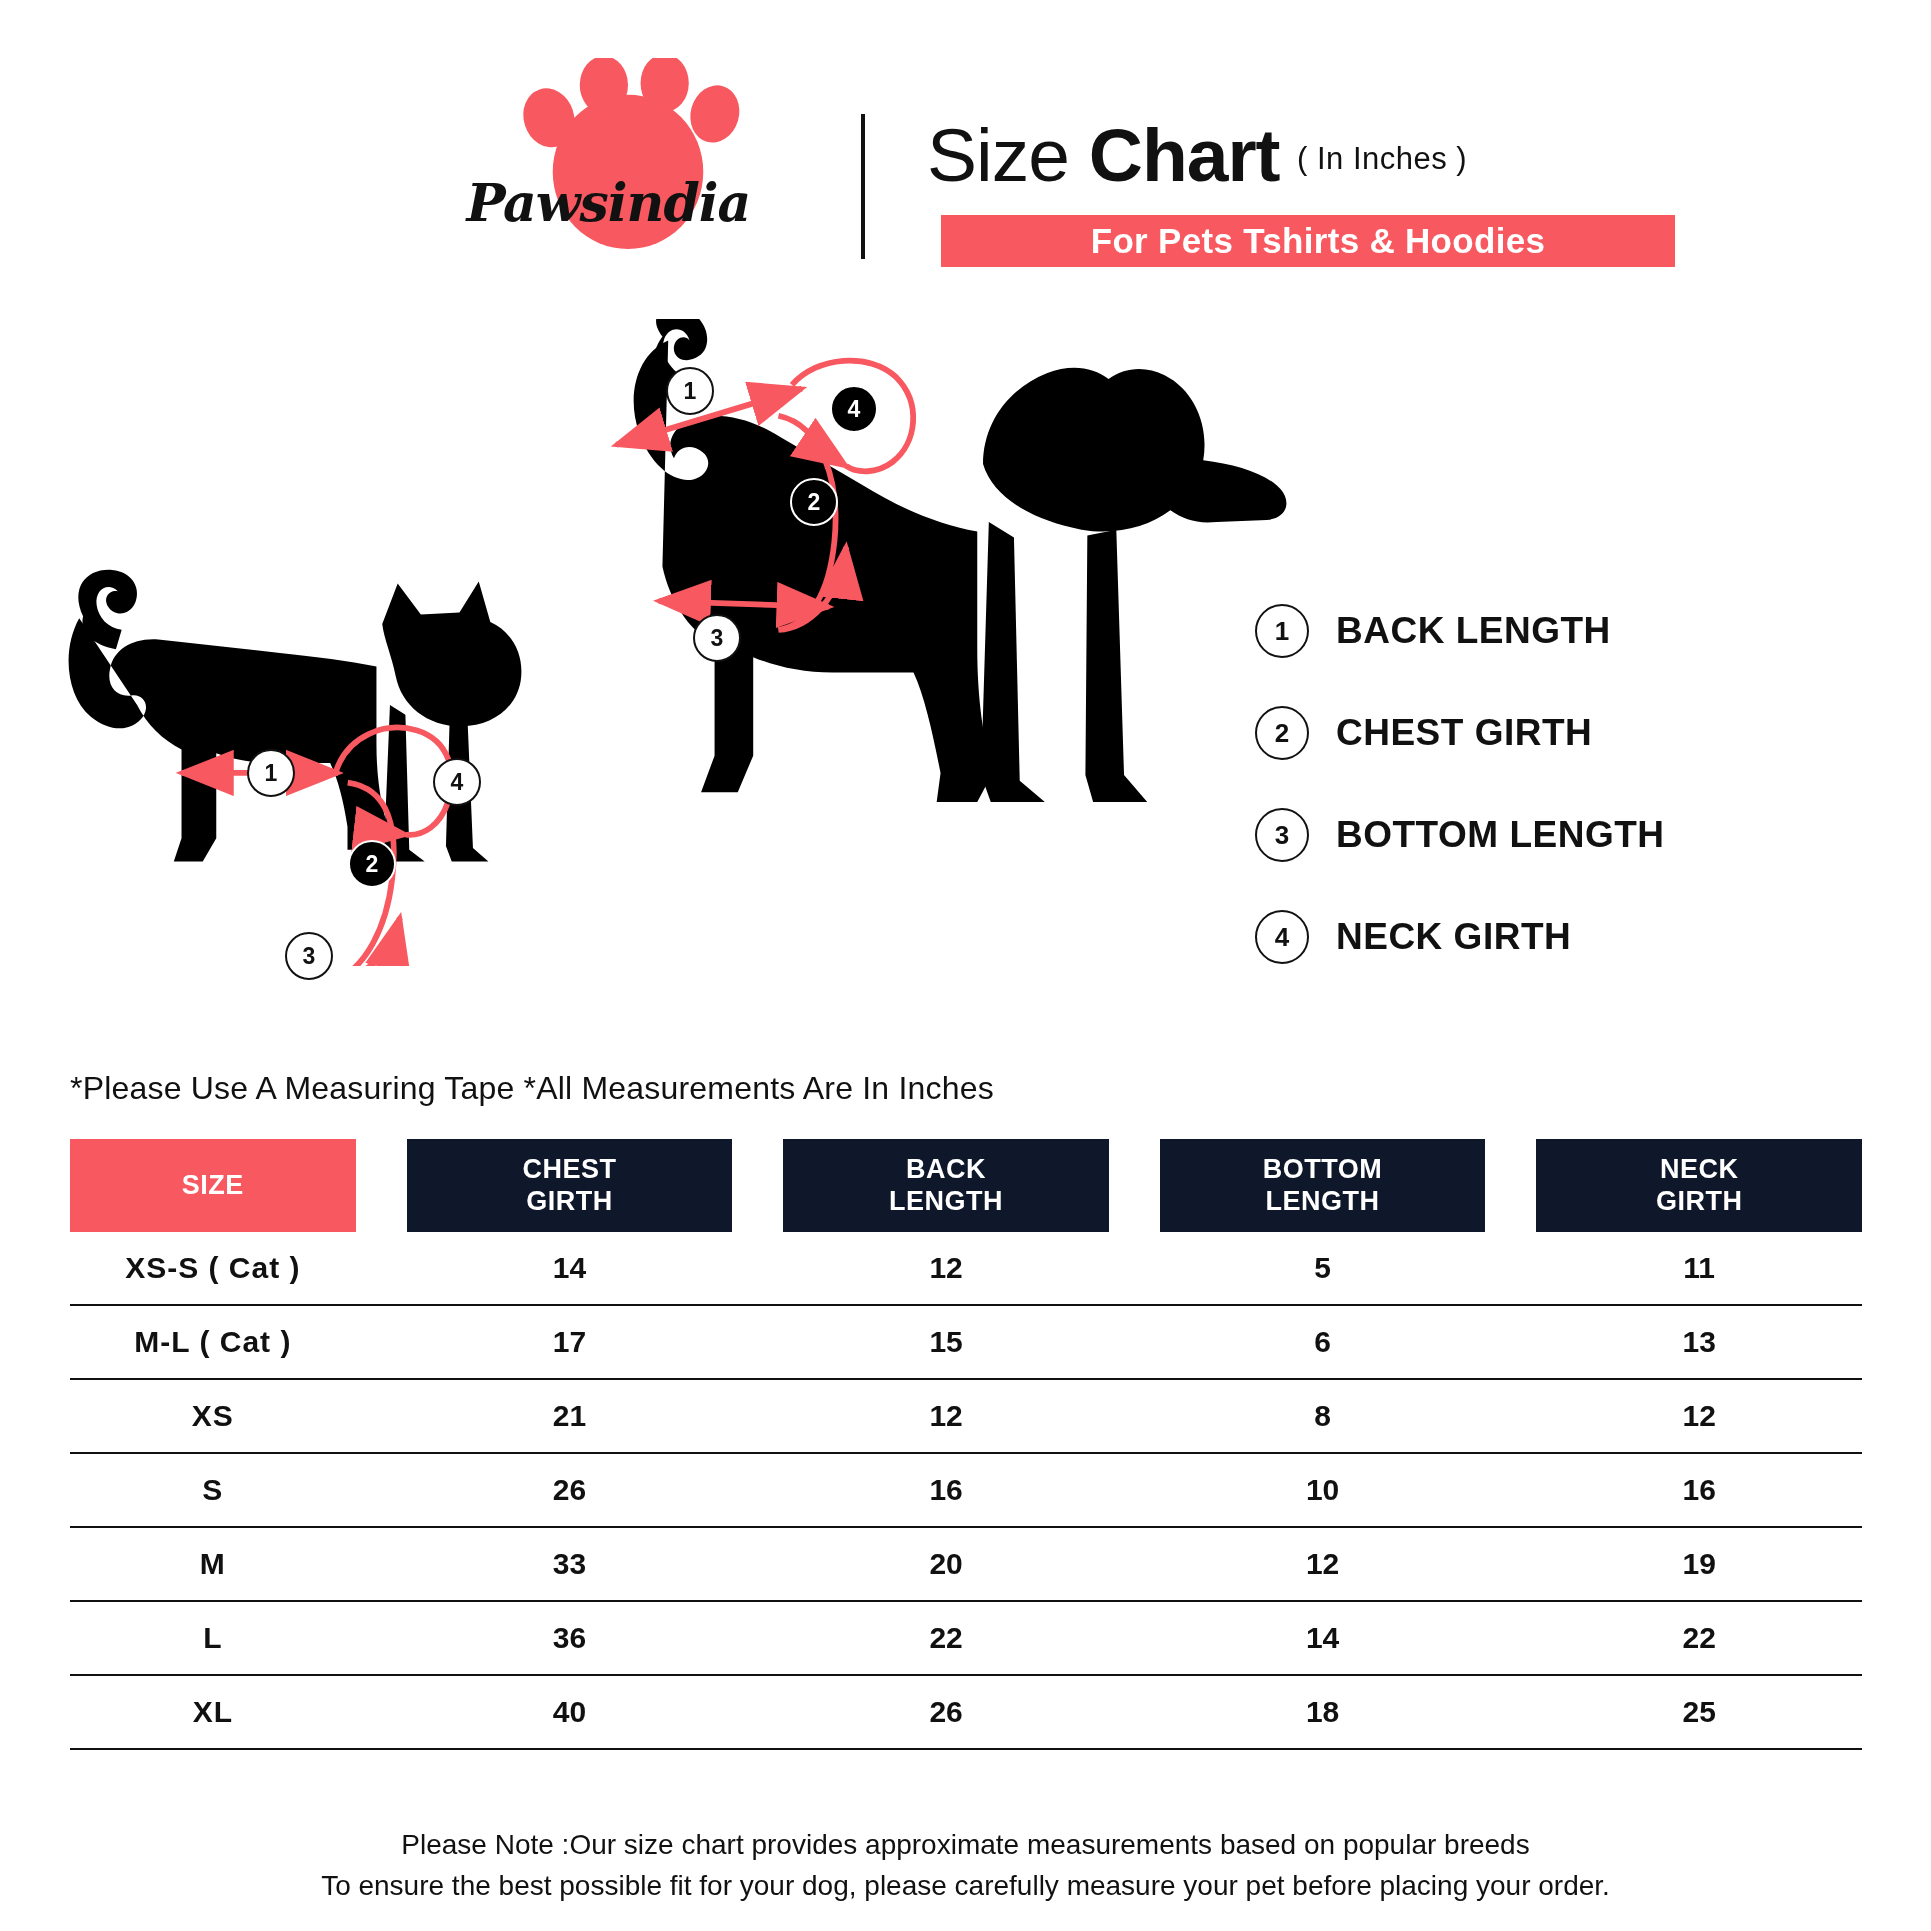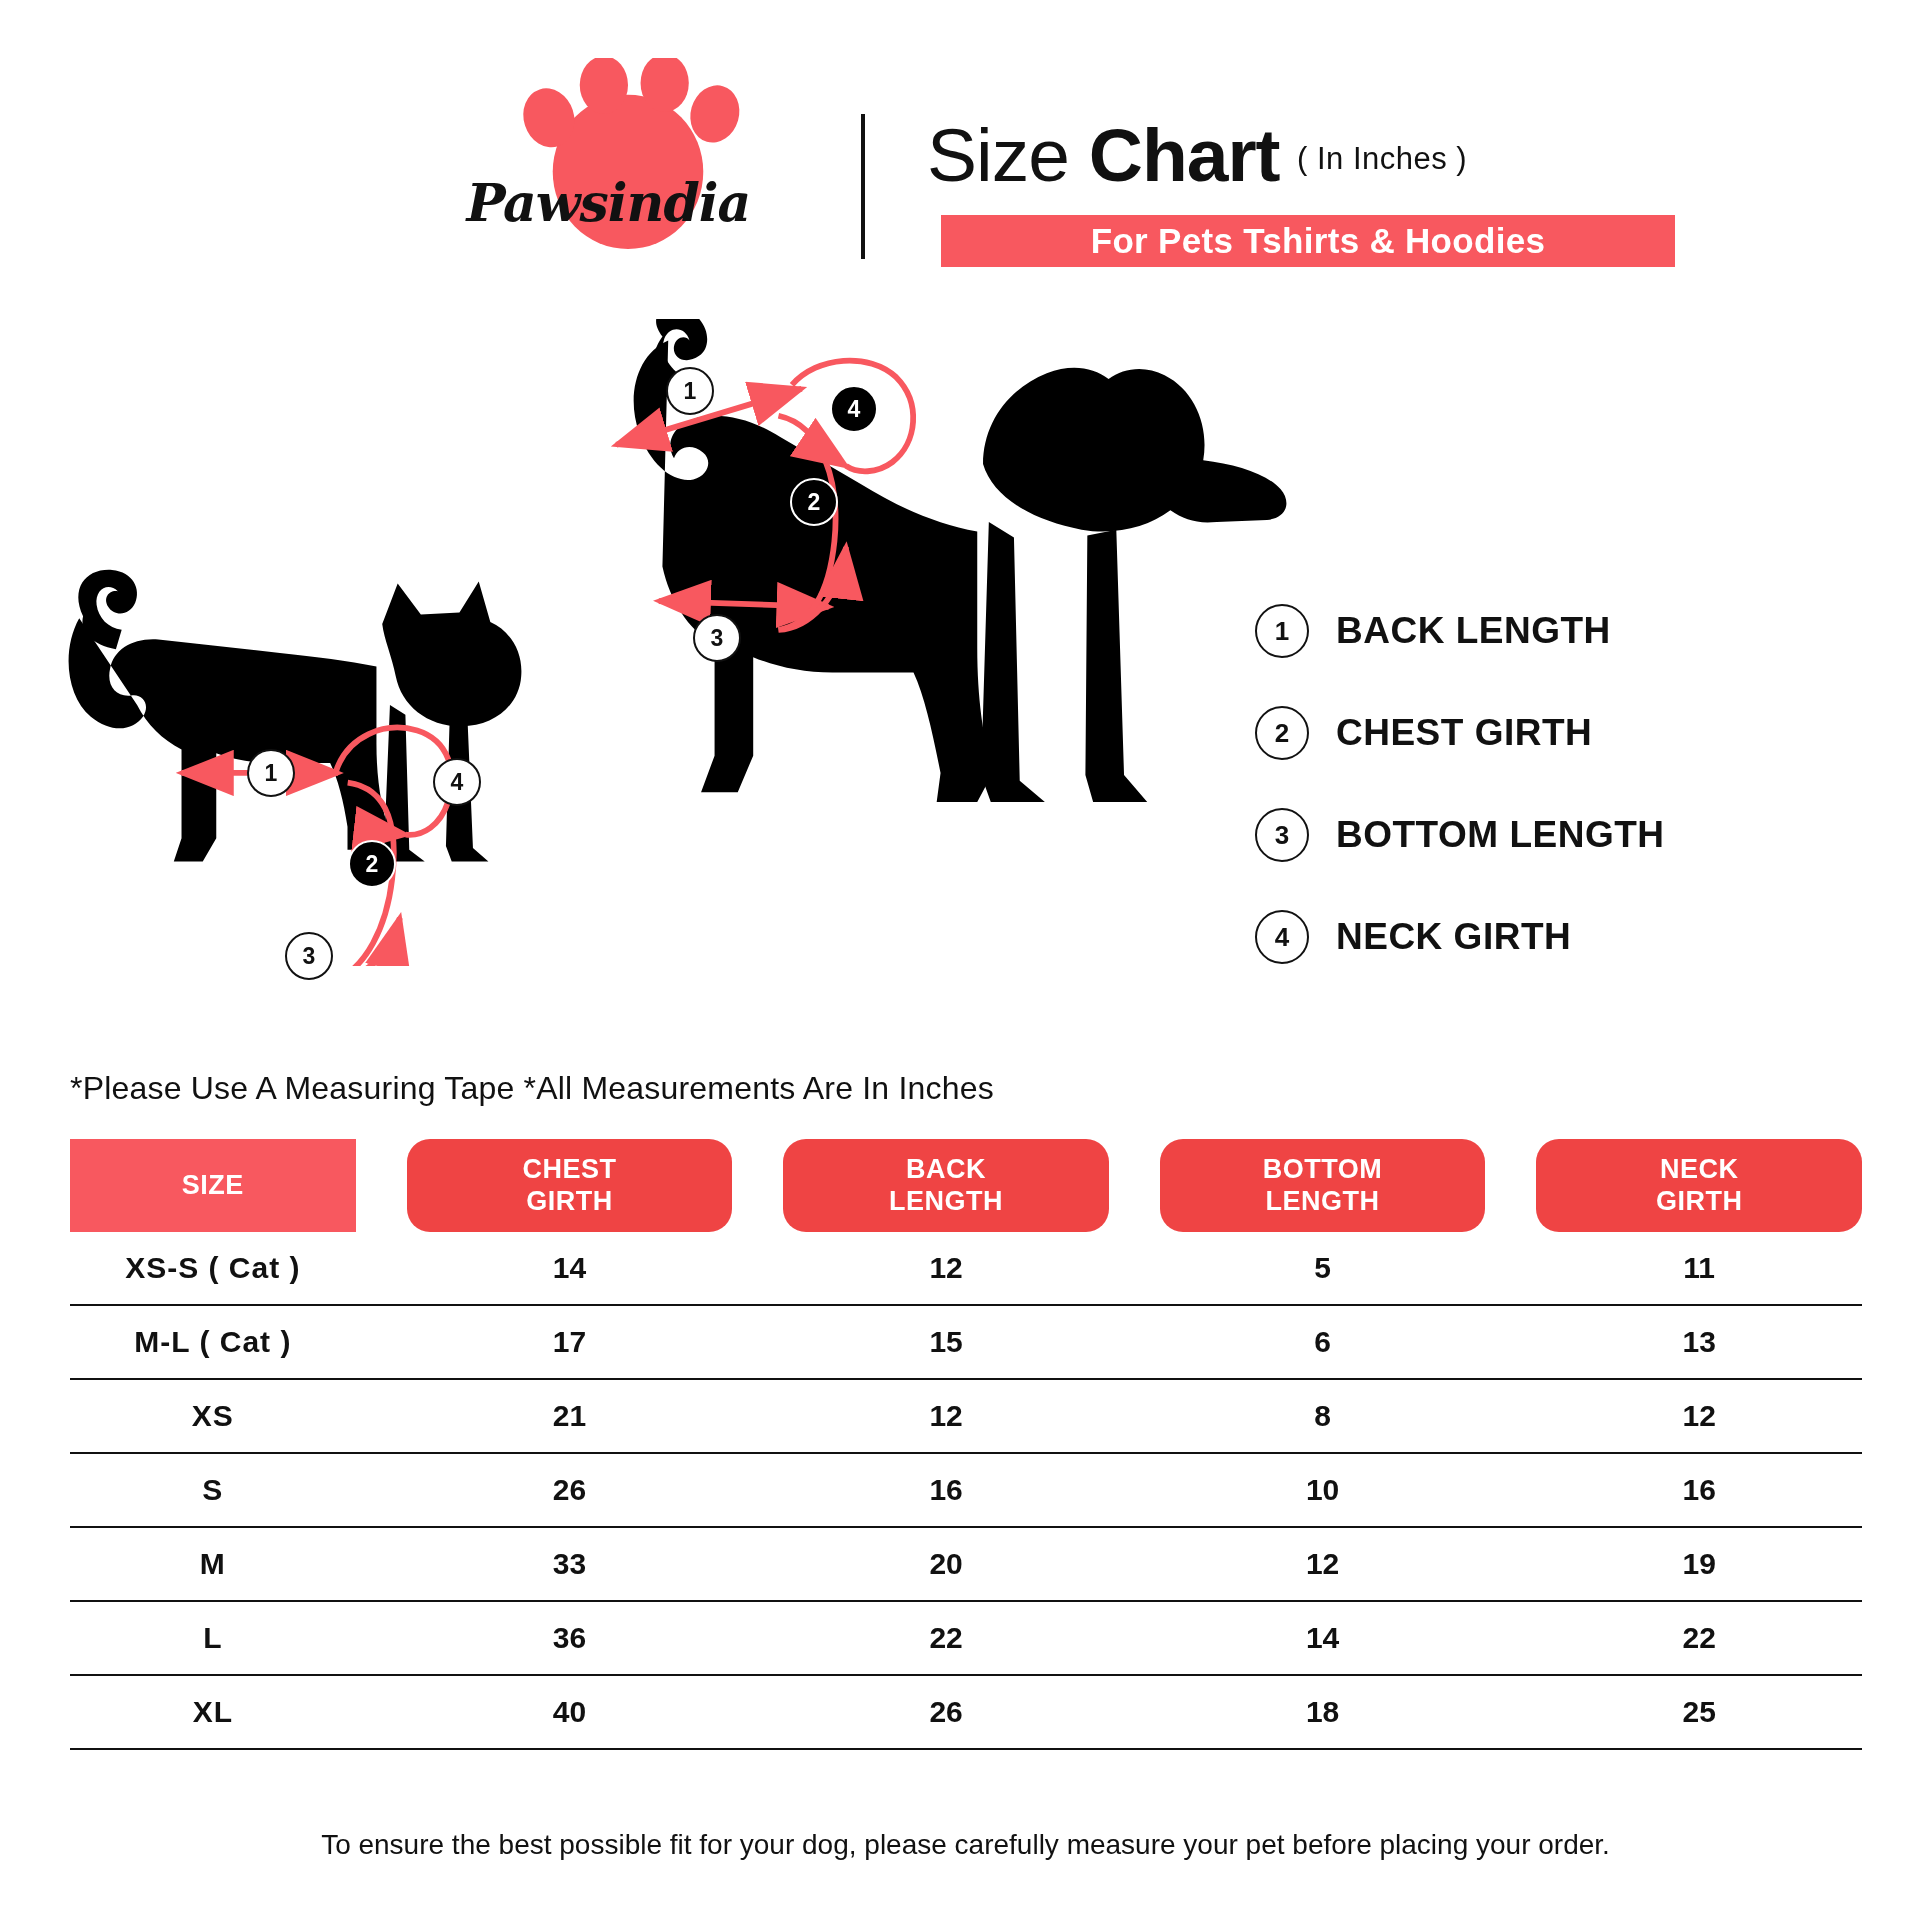--- a/index.html
+++ b/index.html
@@ -91,21 +91,21 @@
   .table{
     position:absolute;left:70px;top:1139px;width:1792px;
   }
   table{border-collapse:collapse;width:1792px;table-layout:fixed;}
   thead th{
     height:91px;vertical-align:middle;
     color:#fff;font-size:27px;font-weight:bold;line-height:1.15;
     letter-spacing:0.5px;
   }
   thead th.size-head{background:#f8585f;}
-  thead th.dark{background:#ef4444;border-radius:23px;}
+  thead th.dark{background:#0f172a;}
   thead tr th:first-child{width:280px;}
   .spacer-col{width:50px;background:#fff;}
   tbody td{
     height:70px;text-align:center;font-size:30px;font-weight:bold;
     border-bottom:2.9px solid #111;
   }
   tbody tr:first-child td{border-top:0;}
   tbody td.sizecell{font-weight:bold;letter-spacing:1px;}
 
   .footnote{
@@ -371,17 +371,18 @@
             <td></td>
           <td>18</td>
             <td></td>
           <td>25</td>
         </tr>
       </tbody>
     </table>
   </div>
 
   <div class="footnote">
+    <div>Please Note :Our size chart provides approximate measurements based on popular breeds</div>
     <div>To ensure the best possible fit for your dog, please carefully measure your pet before placing your order.</div>
   </div>
 
 </div>
 
 
 </body></html>

